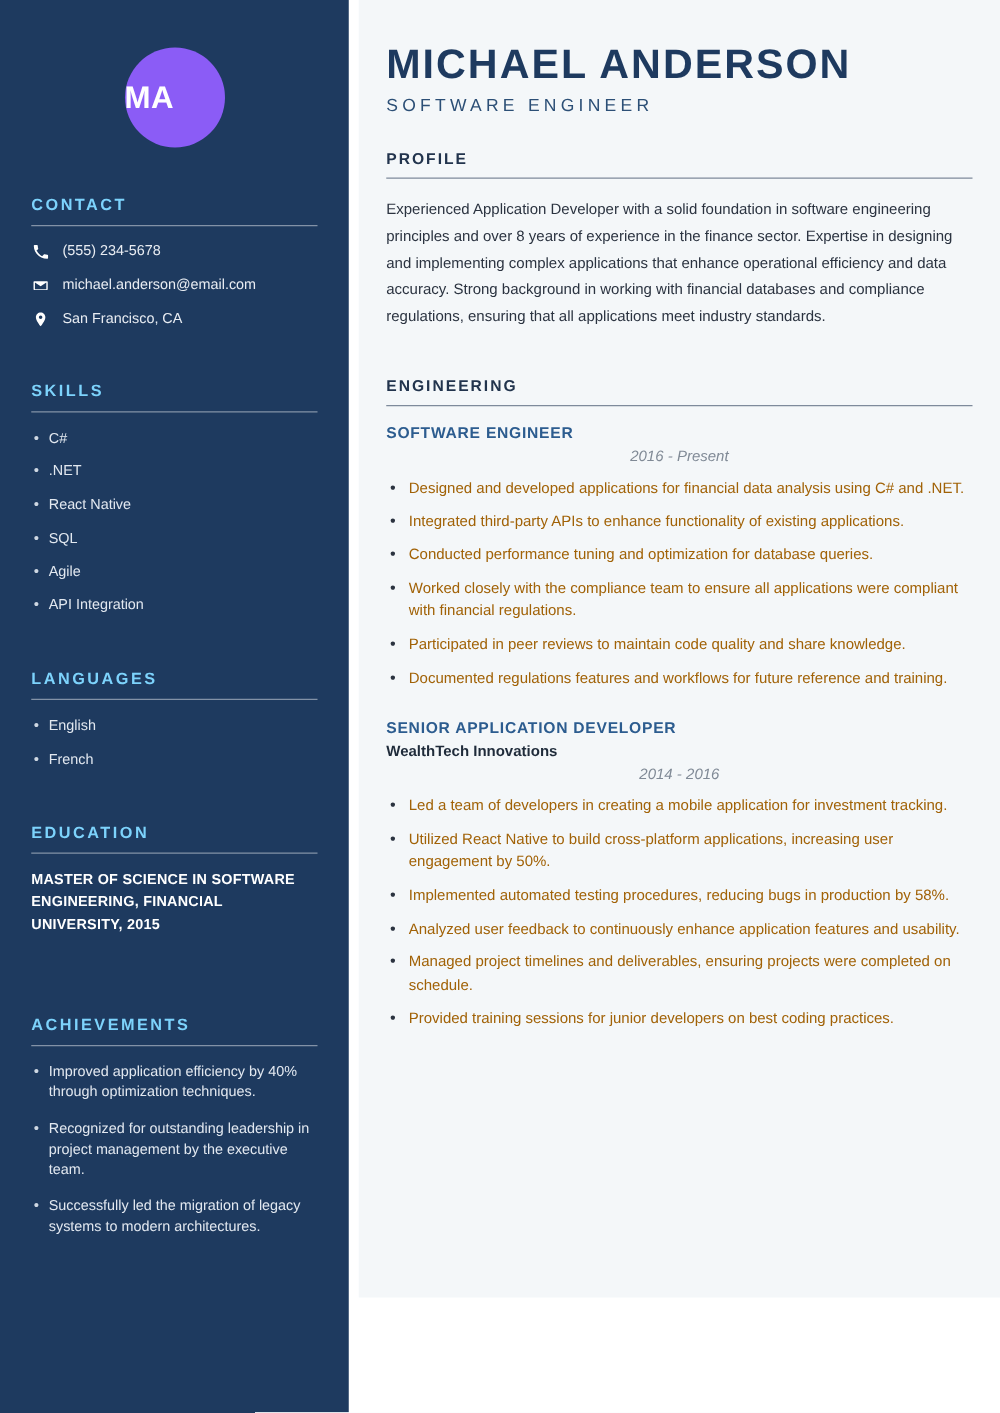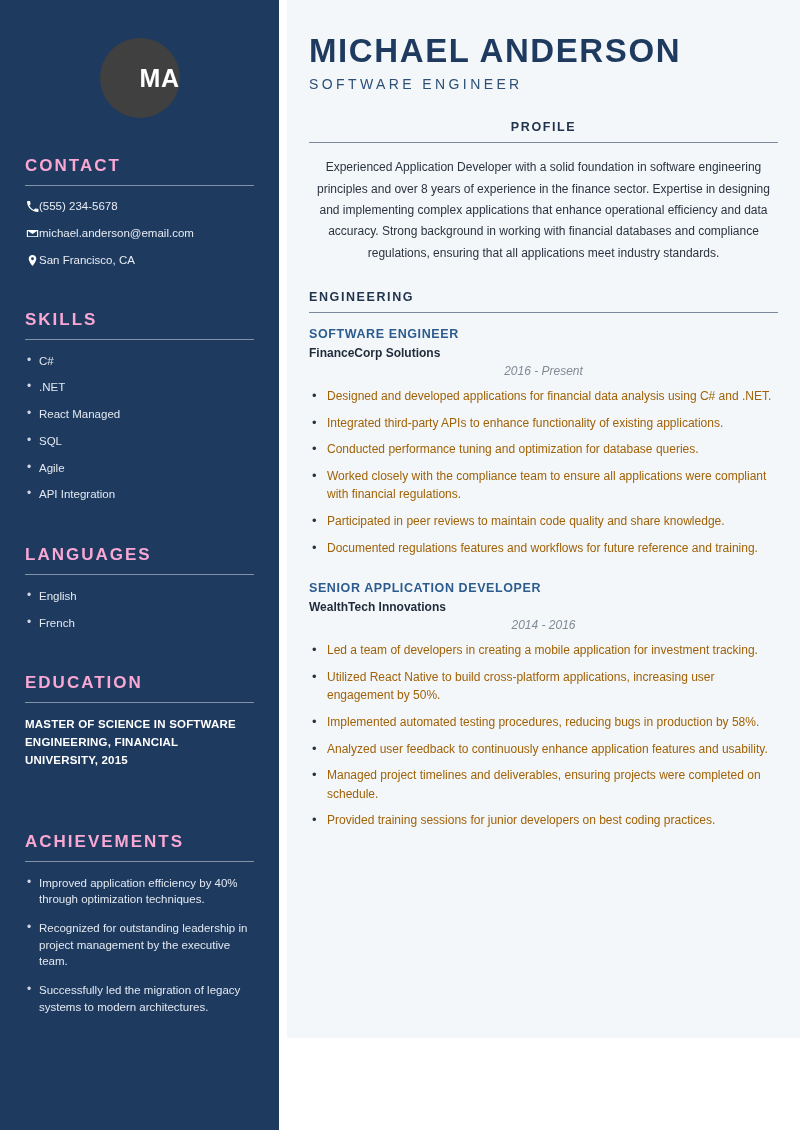--- a/index.html
+++ b/index.html
@@ -15,33 +15,33 @@
   .sidebar {
     width: 279px; min-width: 279px; height: 1130px;
     background: #1e3a5f;
     padding: 0 25px;
     color: #ffffff;
     position: relative;
   }
   .avatar-wrap { display: flex; justify-content: center; padding-top: 38px; padding-bottom: 38px; }
   .avatar {
     width: 80px; height: 80px; border-radius: 50%;
-    background: #404040;
-    display: flex; align-items: center; justify-content: flex-end;
+    background: #8b5cf6;
+    display: flex; align-items: center; justify-content: flex-start;
     color: #ffffff; font-size: 25px; font-weight: bold; letter-spacing: 0.5px;
   }
   .side-section { margin-bottom: 22px; }
   .side-heading {
-    font-size: 17px; font-weight: bold; letter-spacing: 2px;
-    color: #f9a8d4; text-transform: uppercase;
+    font-size: 13px; font-weight: bold; letter-spacing: 2px;
+    color: #7dd3fc; text-transform: uppercase;
     padding-bottom: 9px;
   }
   .side-rule { height: 1px; background: rgba(255,255,255,0.45); margin-bottom: 13px; }
 
-  .contact-row { display: flex; align-items: center; margin-bottom: 12px; }
+  .contact-row { display: flex; align-items: center; gap: 11px; margin-bottom: 12px; }
   .contact-ico { width: 14px; min-width: 14px; height: 14px; display: flex; align-items: center; justify-content: center; color: #ffffff; }
   .contact-ico svg { display: block; }
   .contact-text { font-size: 11.5px; color: #e8ecf2; line-height: 1.3; }
 
   .side-list { list-style: none; }
   .side-list li {
     position: relative; font-size: 11.5px; color: #e2e8f0;
     line-height: 1.45; padding-left: 14px; margin-bottom: 10px;
   }
   .side-list li::before {
@@ -79,21 +79,21 @@
   .job-dates { font-size: 12px; font-style: italic; color: #808a96; margin-bottom: 9px; text-align: center; }
   .bullets { list-style: none; }
   .bullets li {
     position: relative; font-size: 12px; line-height: 1.55; color: #a16207;
     padding-left: 18px; margin-bottom: 8px;
   }
   .bullets li::before {
     content: "\2022"; position: absolute; left: 3px; top: -1px; color: #2b3340; font-size: 13px;
   }
   .exp-gap { height: 14px; }
-  .sec-block { margin-bottom: 26px; text-align: center; }
+  .sec-block { margin-bottom: 38px; }
 </style>
 </head>
 <body>
 
 <div class="page">
 
   <aside class="sidebar">
 
     <div class="avatar-wrap">
       <div class="avatar">
@@ -135,21 +135,21 @@
     </section>
 
     <div class="spacer-lg"></div>
 
     <section class="side-section">
       <div class="side-heading">SKILLS</div>
       <div class="side-rule"></div>
       <ul class="side-list">
         <li>C#</li>
         <li>.NET</li>
-        <li>React Managed</li>
+        <li>React Native</li>
         <li>SQL</li>
         <li>Agile</li>
         <li>API Integration</li>
       </ul>
     </section>
 
     <div class="spacer-lg"></div>
 
     <section class="side-section">
       <div class="side-heading">LANGUAGES</div>
@@ -195,21 +195,20 @@
       <div class="sec-rule"></div>
       <p class="profile-text">Experienced Application Developer with a solid foundation in software engineering principles and over 8 years of experience in the finance sector. Expertise in designing and implementing complex applications that enhance operational efficiency and data accuracy. Strong background in working with financial databases and compliance regulations, ensuring that all applications meet industry standards.</p>
     </section>
 
     <section>
       <div class="sec-heading">ENGINEERING</div>
       <div class="sec-rule"></div>
 
       <div class="job">
         <div class="job-title">SOFTWARE ENGINEER</div>
-        <div class="job-company">FinanceCorp Solutions</div>
         <div class="job-dates">2016 - Present</div>
         <ul class="bullets">
           <li>Designed and developed applications for financial data analysis using C# and .NET.</li>
           <li>Integrated third-party APIs to enhance functionality of existing applications.</li>
           <li>Conducted performance tuning and optimization for database queries.</li>
           <li>Worked closely with the compliance team to ensure all applications were compliant with financial regulations.</li>
           <li>Participated in peer reviews to maintain code quality and share knowledge.</li>
           <li>Documented regulations features and workflows for future reference and training.</li>
         </ul>
       </div>

